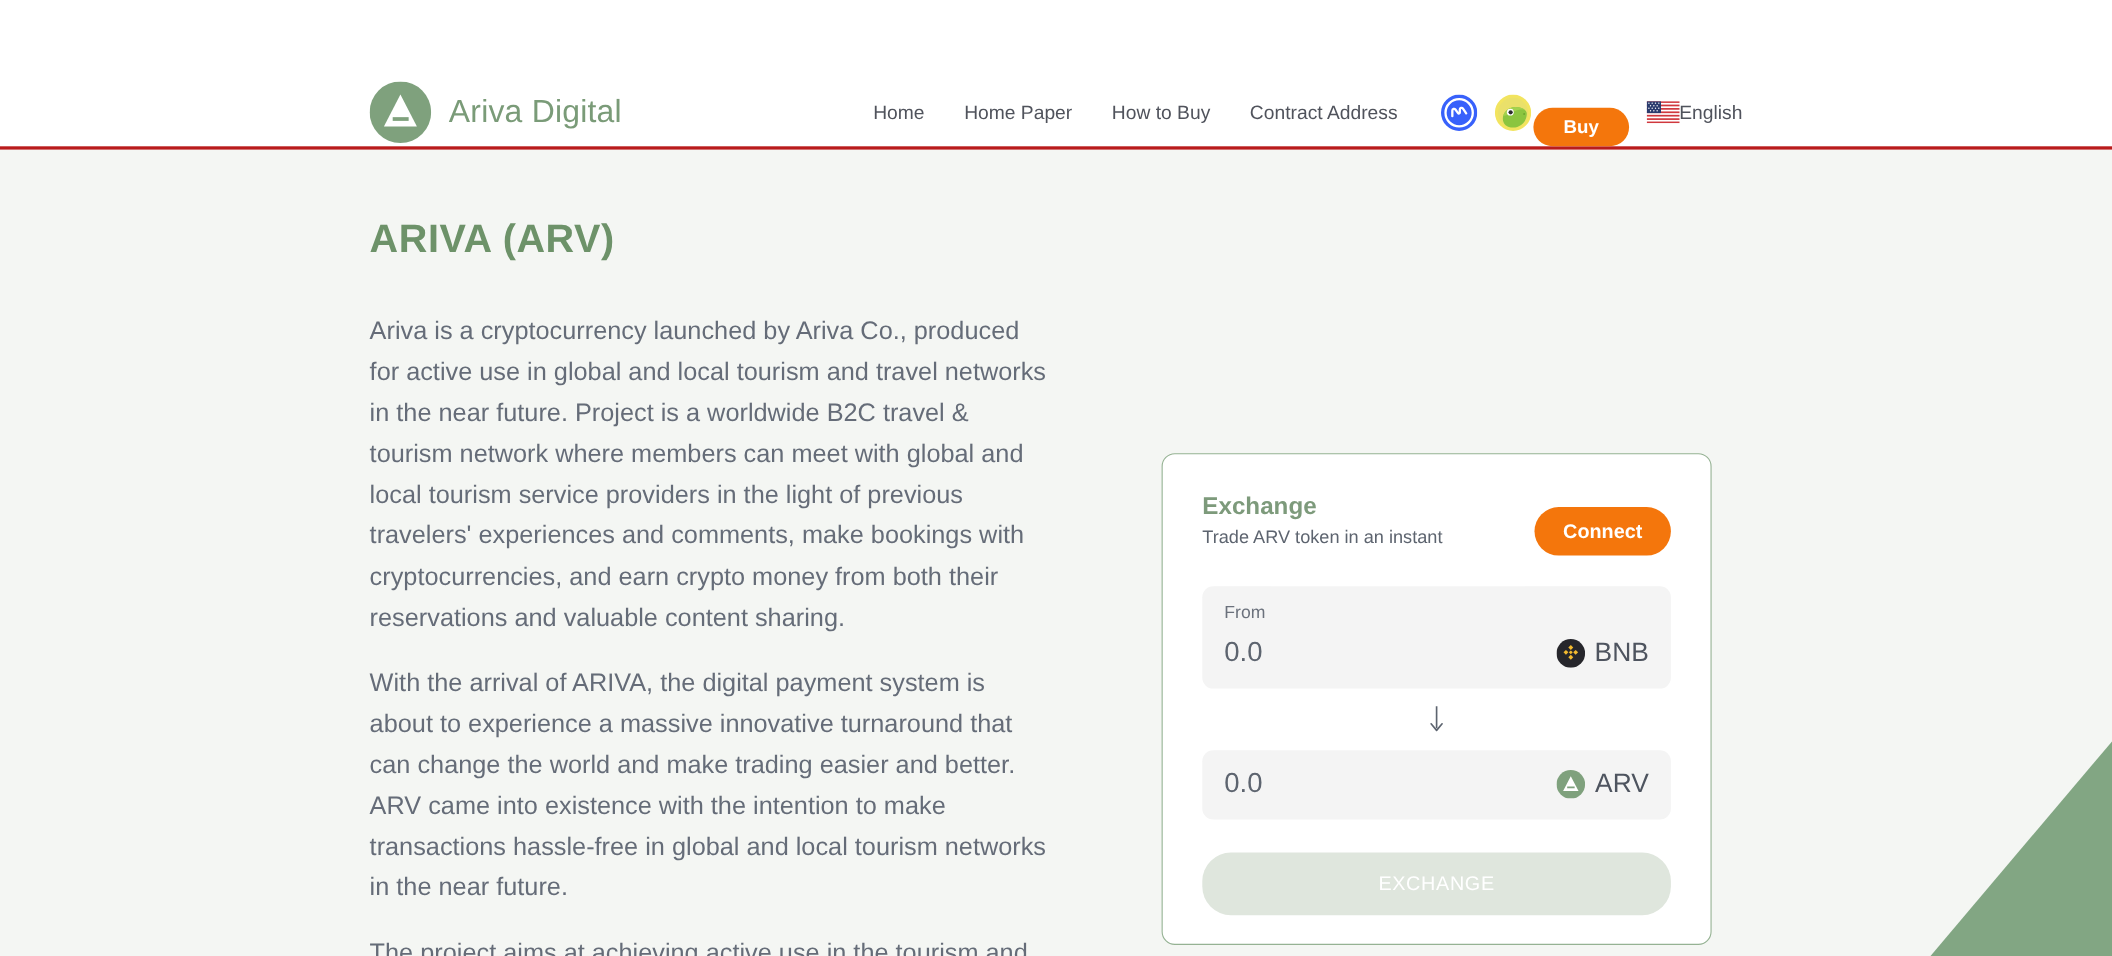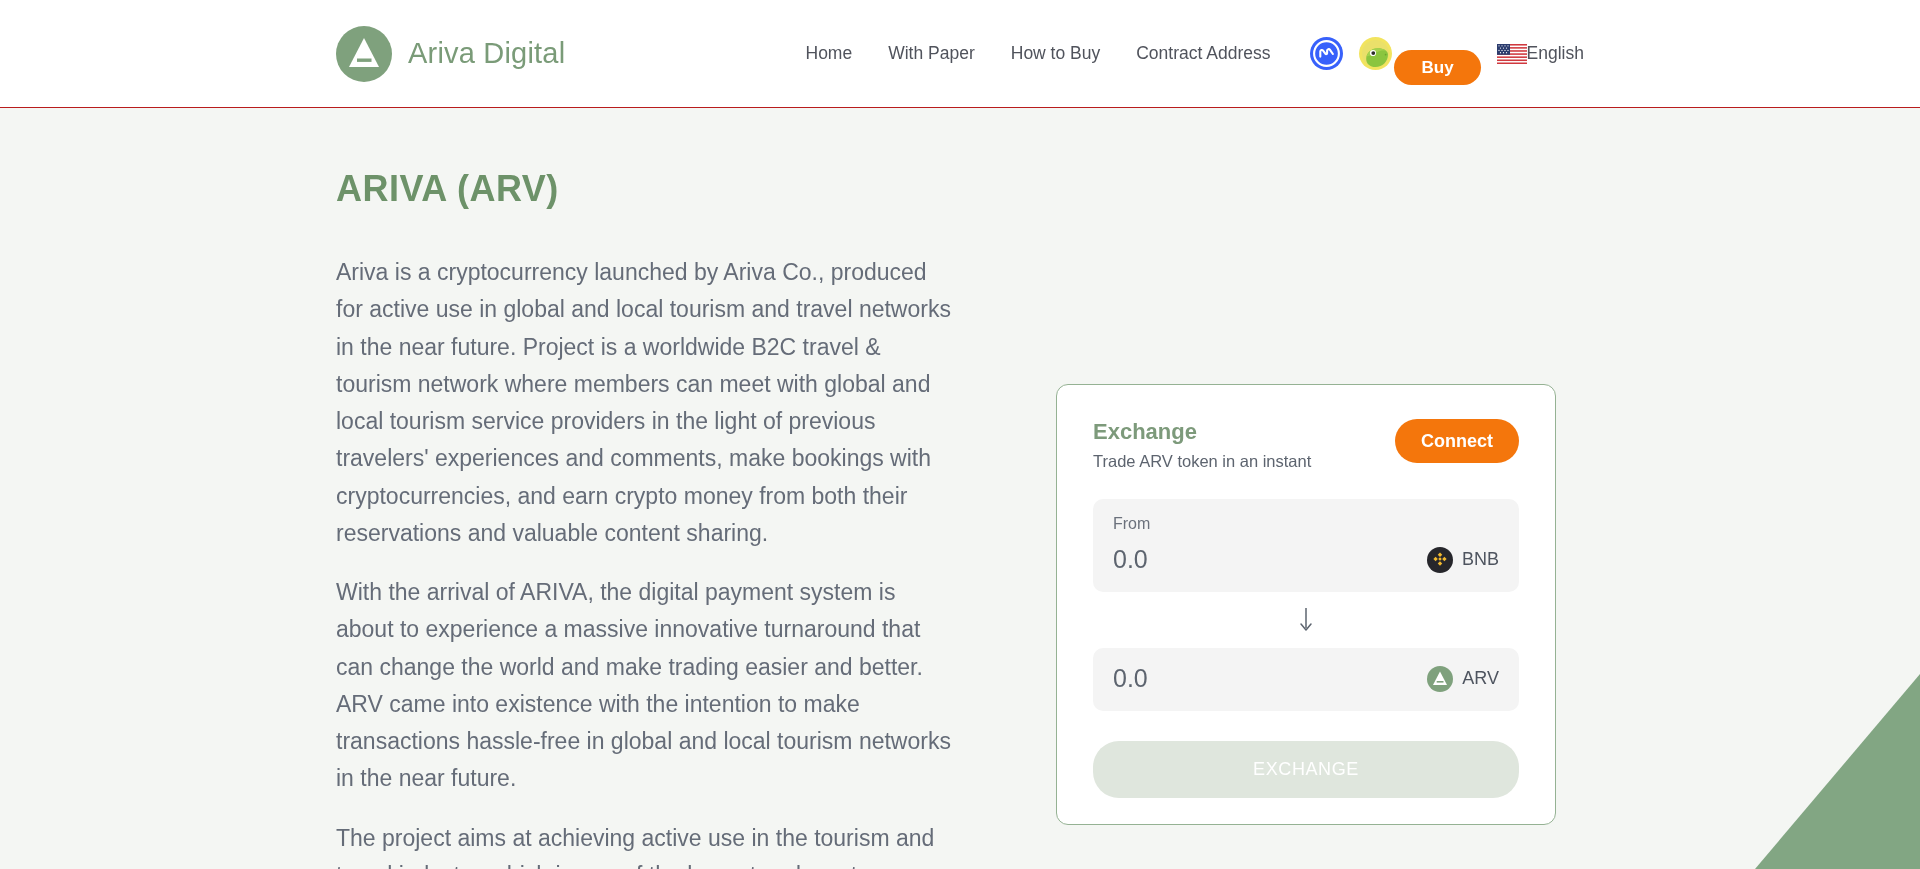--- a/index.html
+++ b/index.html
@@ -28,25 +28,25 @@
     border-left: 165px solid transparent;
     border-bottom: 195px solid #82a683;
     pointer-events: none;
     z-index: 0;
   }
 
   
   .site-header {
     position: relative;
     z-index: 5;
-    height: 108px;
+    height: 136px;
     background: #ffffff;
-    border-bottom: 1px solid #b91c1c;
-    display: flex;
-    align-items: center;
+    border-bottom: 3px solid #b91c1c;
+    display: flex;
+    align-items: flex-end;
   }
 
   .header-inner {
     width: 100%;
     padding: 0 336px 0 336px;
     display: flex;
     align-items: center;
     justify-content: space-between;
   }
 
@@ -202,21 +202,21 @@
     background: #f4760c;
     color: #ffffff;
     font-size: 18px;
     font-weight: bold;
     border: none;
     border-radius: 24px;
     padding: 13px 26px;
     cursor: pointer;
     line-height: 1;
     white-space: nowrap;
-    margin-top: 0;
+    margin-top: 14px;
   }
 
   .swap-field {
     background: #f4f4f4;
     border-radius: 10px;
     padding: 16px 20px 18px 20px;
   }
   .swap-label {
     font-size: 16px;
     color: #6b717c;
@@ -237,21 +237,21 @@
     width: 70%;
     padding: 0;
   }
   .token-chip {
     display: flex;
     align-items: center;
     gap: 9px;
     cursor: pointer;
   }
   .token-symbol {
-    font-size: 18px;
+    font-size: 24px;
     color: #4e545f;
     font-weight: normal;
   }
   .token-icon { width: 26px; height: 26px; display: block; }
 
   .swap-arrow {
     display: flex;
     justify-content: center;
     align-items: center;
     height: 56px;
@@ -292,21 +292,21 @@
           <path d="M28 12 L43 41 L13 41 Z" fill="#ffffff"></path>
           <rect x="21" y="32.5" width="14.5" height="3.4" fill="#7fa17d"></rect>
           <path d="M28 12 L43 41 L38.5 41 L28 20 Z" fill="#7fa17d" opacity="0"></path>
         </svg>
       </span>
       <span class="brand-name">Ariva Digital</span>
     </a>
 
     <nav class="main-nav">
       <a class="nav-link" href="#">Home</a>
-      <a class="nav-link" href="#">With Paper</a>
+      <a class="nav-link" href="#">Home Paper</a>
       <a class="nav-link" href="#">How to Buy</a>
       <a class="nav-link" href="#">Contract Address</a>
 
       <span class="nav-icons">
         <button class="icon-btn">
           <svg viewBox="0 0 33 33" width="33" height="33" aria-hidden="true">
             <circle cx="16.5" cy="16.5" r="16.5" fill="#3861fb"></circle>
             <circle cx="16.5" cy="16.5" r="12.4" fill="none" stroke="#ffffff" stroke-width="2.1"></circle>
             <path d="M10.3 19.6 v-5.1 c0-1.5 1.9-2.1 2.8-0.9 l2.4 3.2 c0.5 0.7 1.6 0.3 1.6-0.6 v-2.6 c0-1.5 2-2.1 2.9-0.8 l2.9 4.2" fill="none" stroke="#ffffff" stroke-width="2.1" stroke-linecap="round" stroke-linejoin="round"></path>
           </svg>

